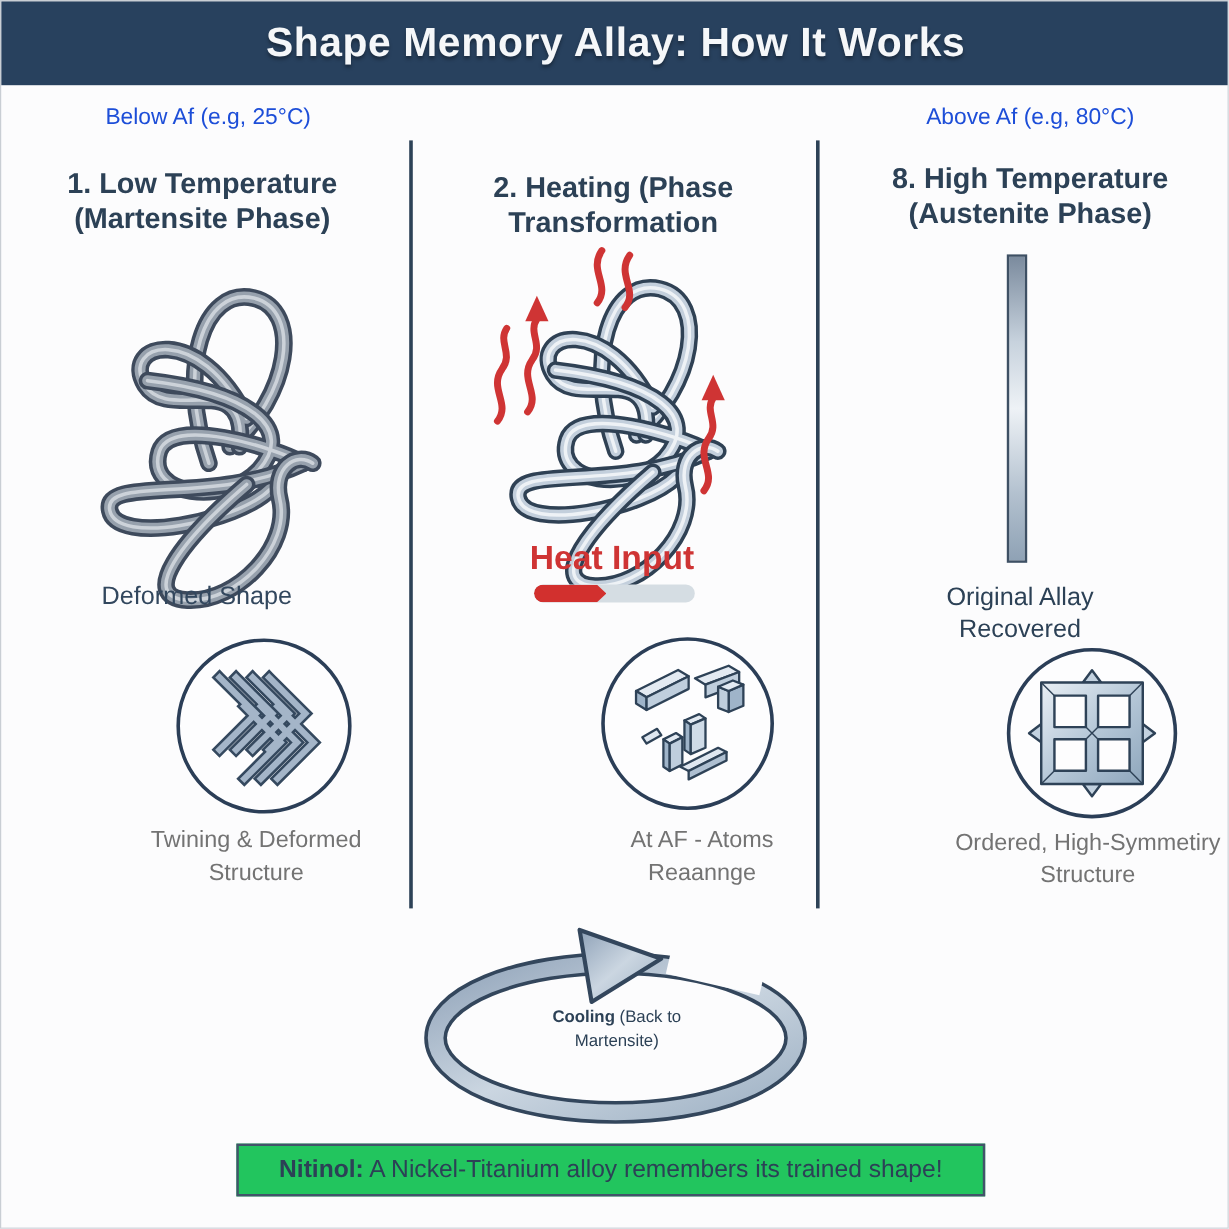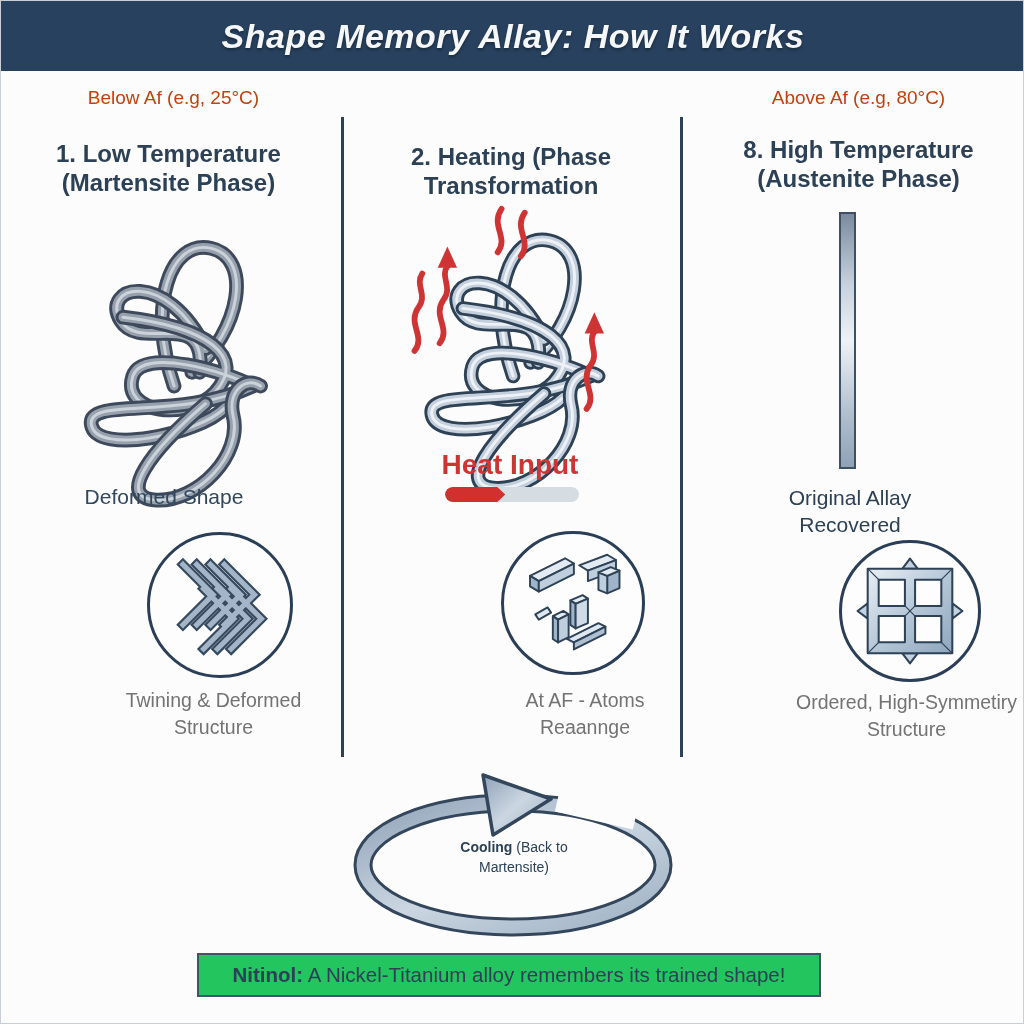--- a/index.html
+++ b/index.html
@@ -9,24 +9,24 @@
     font-family:"Liberation Sans", sans-serif;color:#2c4156;
     border:1px solid #c9ced4;box-sizing:border-box;
   }
   .abs{position:absolute;}
   .ctr{text-align:center;}
 
   
   #titlebar{left:0;top:0;width:1024px;height:70px;background:#28415e;}
   #title{left:0;top:0;width:1024px;height:70px;line-height:70px;text-align:center;
     color:#f5f7f9;font-size:34px;font-weight:bold;letter-spacing:.5px;
-    text-shadow:0 2px 3px rgba(0,0,0,.35);font-style:italic;}
-
-  
-  .cond{top:86px;font-size:19px;color:#c2410c;}
+    text-shadow:0 2px 3px rgba(0,0,0,.35);}
+
+  
+  .cond{top:86px;font-size:19px;color:#1d4ed8;}
   #cond-1{left:25px;width:295px;}
   #cond-2{left:350px;width:320px;}
   #cond-3{left:700px;width:315px;}
 
   
   .step{font-size:24px;font-weight:bold;color:#2c4156;line-height:1.22;}
   #step-1{left:15px;top:138px;width:305px;}
   #step-2{left:355px;top:141px;width:310px;}
   #step-3{left:695px;top:134px;width:325px;}
 

